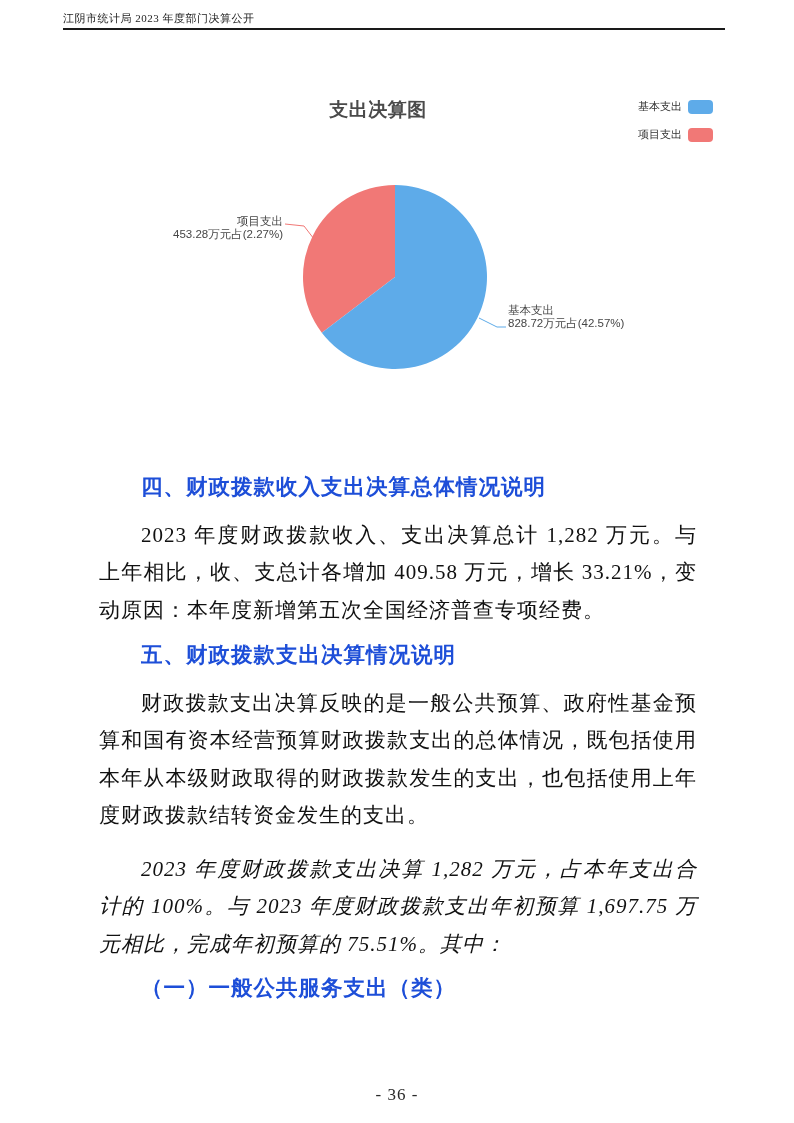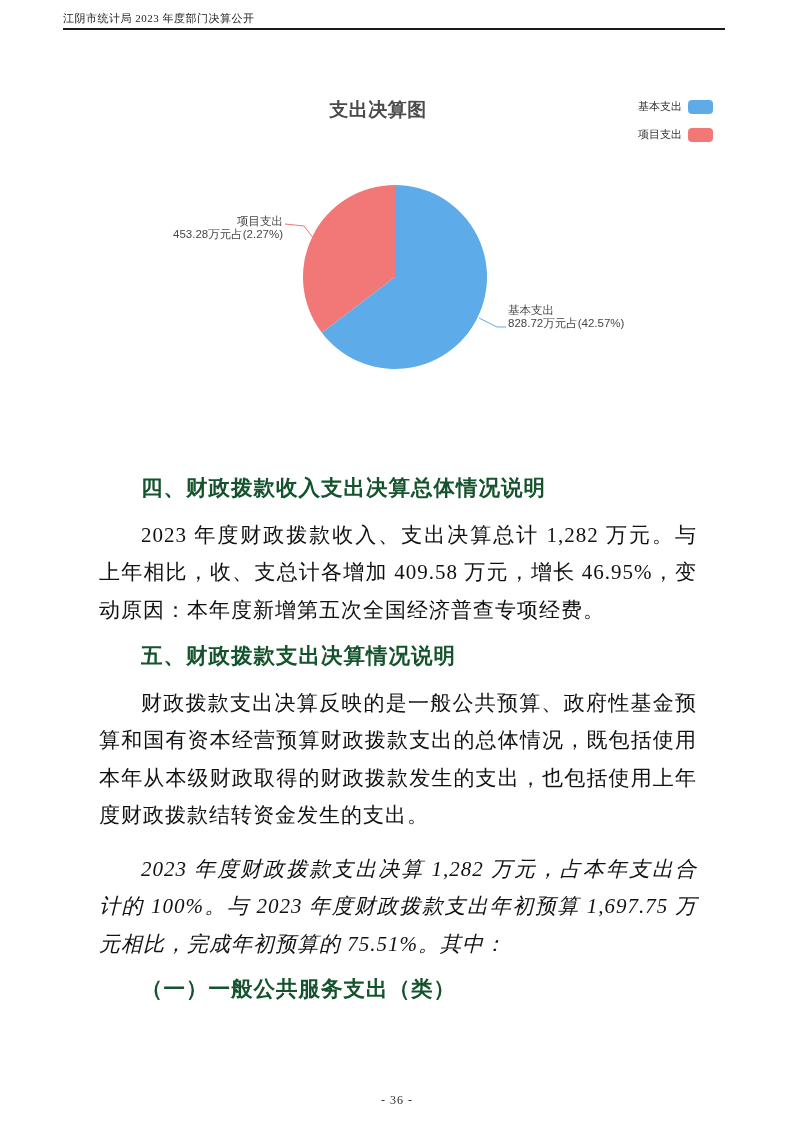--- a/index.html
+++ b/index.html
@@ -49,29 +49,29 @@
     position:absolute;left:99px;top:464px;width:598px;
     font-size:21px;line-height:37.5px;color:#111;
     letter-spacing:1px;
   }
   .body-block .para{
     margin:0;text-align:justify;text-indent:42px;
   }
   .body-block .para + .para{margin-top:16px;font-style:italic;}
   .body-block .heading{
     margin:6px 0 9px 0;padding-left:42px;
-    font-weight:bold;font-size:21.5px;color:#14532d;
+    font-weight:bold;font-size:21.5px;color:#1d4ed8;font-family:Liberation Mono, monospace;
   }
   .body-block .heading:first-child{margin-top:6px;}
   .body-block .heading:not(:first-child){margin-top:9px;}
   .body-block .heading:last-child{margin-bottom:16px;margin-top:8px;}
   
   .footer{
     position:absolute;left:0;top:1085px;width:794px;
-    text-align:center;font-size:12px;color:#2a2a2a;letter-spacing:1px;margin-top:8px;
+    text-align:center;font-size:17px;color:#2a2a2a;letter-spacing:1px;
   }
 </style>
 </head>
 <body>
 
 <div class="page">
 
   <div class="hdr-text">江阴市统计局 2023 年度部门决算公开</div>
   <div class="hdr-rule"></div>
 
@@ -101,21 +101,21 @@
     <div>项目支出</div>
     <div>453.28万元占(2.27%)</div>
   </div>
   <div class="pie-label right">
     <div>基本支出</div>
     <div>828.72万元占(42.57%)</div>
   </div>
 
   <div class="body-block">
     <h3 class="heading">四、财政拨款收入支出决算总体情况说明</h3>
-    <p class="para">2023 年度财政拨款收入、支出决算总计 1,282 万元。与上年相比，收、支总计各增加 409.58 万元，增长 46.95%，变动原因：本年度新增第五次全国经济普查专项经费。</p>
+    <p class="para">2023 年度财政拨款收入、支出决算总计 1,282 万元。与上年相比，收、支总计各增加 409.58 万元，增长 33.21%，变动原因：本年度新增第五次全国经济普查专项经费。</p>
     <h3 class="heading">五、财政拨款支出决算情况说明</h3>
     <p class="para">财政拨款支出决算反映的是一般公共预算、政府性基金预算和国有资本经营预算财政拨款支出的总体情况，既包括使用本年从本级财政取得的财政拨款发生的支出，也包括使用上年度财政拨款结转资金发生的支出。</p>
     <p class="para">2023 年度财政拨款支出决算 1,282 万元，占本年支出合计的 100%。与 2023 年度财政拨款支出年初预算 1,697.75 万元相比，完成年初预算的 75.51%。其中：</p>
     <h3 class="heading">（一）一般公共服务支出（类）</h3>
   </div>
 
   <div class="footer">- 36 -</div>
 
 </div>
 

